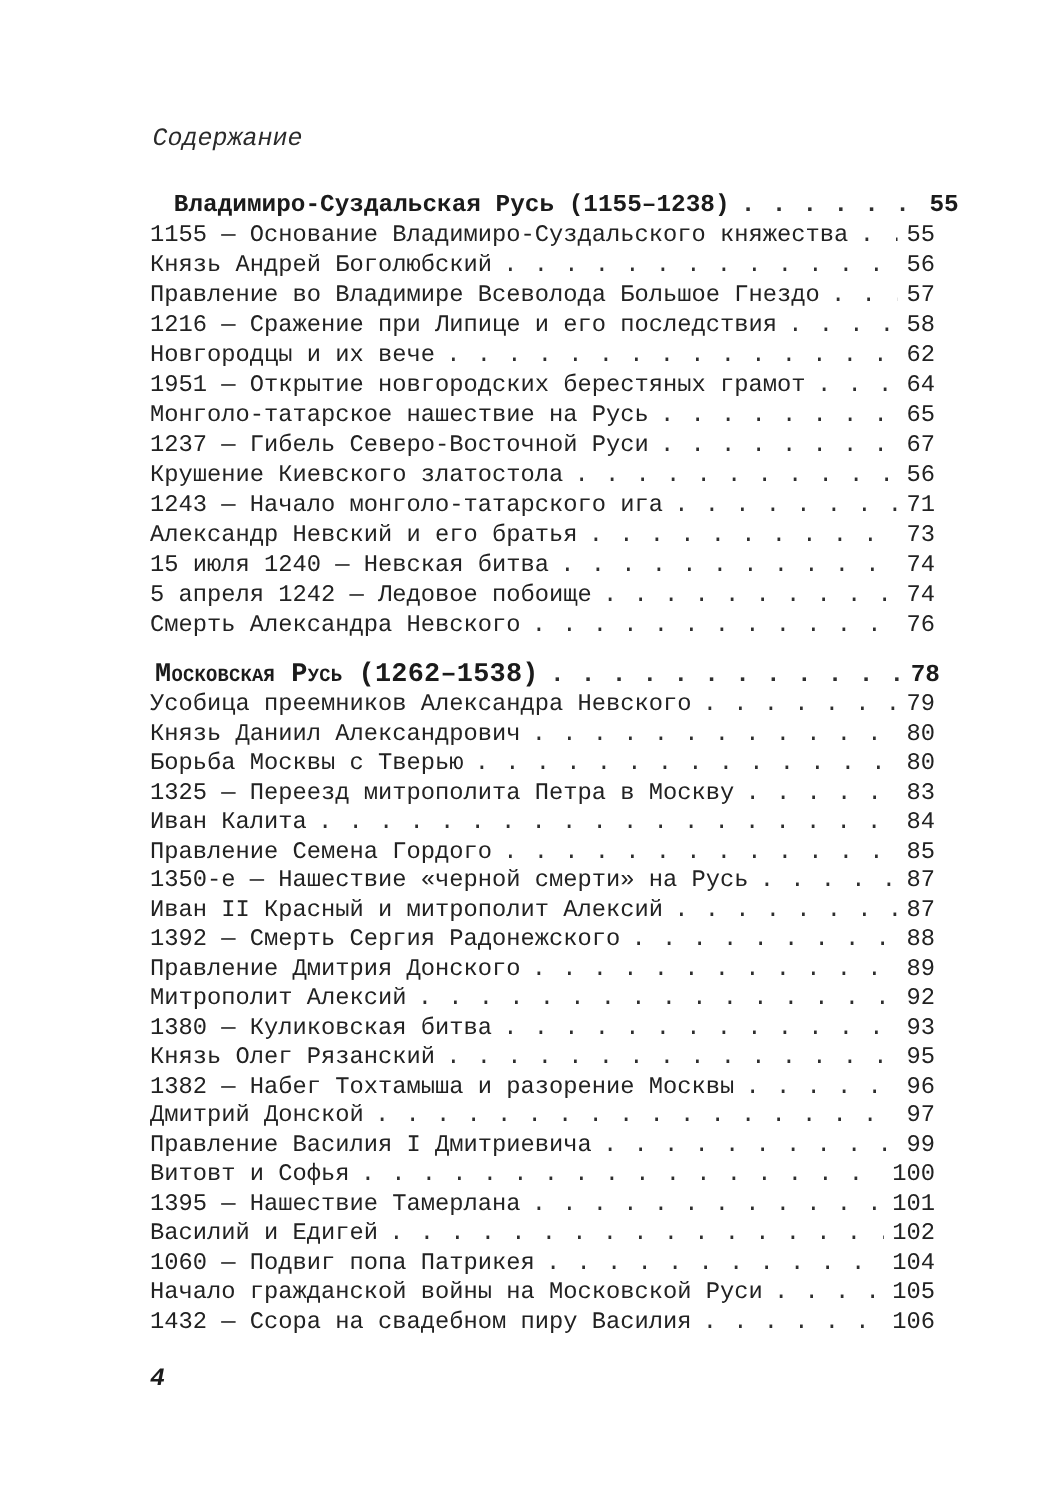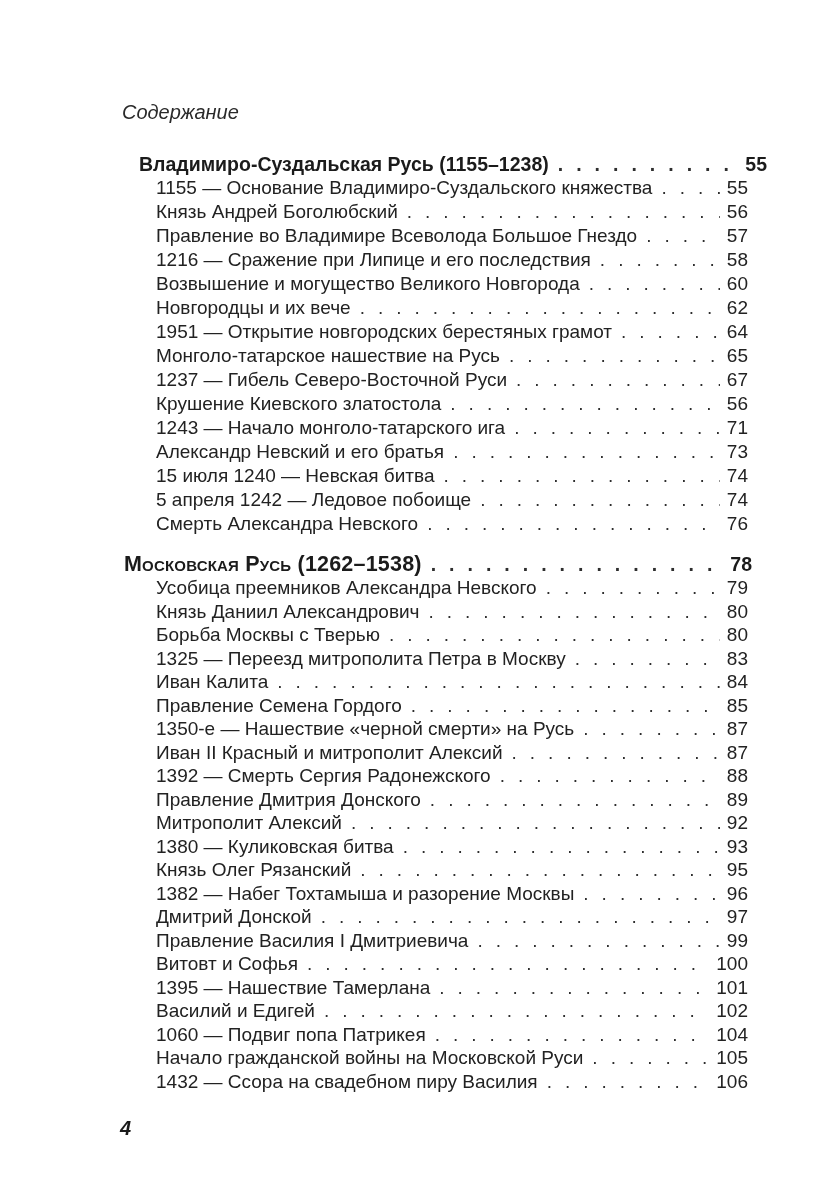--- a/index.html
+++ b/index.html
@@ -6,21 +6,21 @@
     margin: 0;
     padding: 0;
     background: #ffffff;
   }
   .page {
     position: relative;
     width: 837px;
     height: 1200px;
     background: #ffffff;
     overflow: hidden;
-    font-family: Liberation Sans, sans-serif;
+    font-family: Liberation Mono, monospace;
     color: #222222;
   }
   .content {
     position: absolute;
     left: 120px;
     top: 0;
     width: 628px;
   }
   .contents-header {
     margin: 100px 0 0 2px;
@@ -76,21 +76,20 @@
   }
   .heading.level-part {
     margin-left: 4px;
   }
   .heading.level-part .title-cell {
     font-variant: small-caps;
     font-size: 21.5px;
     letter-spacing: 0.2px;
   }
   .entries {
-    margin-left: 36px;
   }
   .entry {
     font-size: 19px;
     line-height: 24px;
   }
   .toc-section.part .entry {
     line-height: 23.5px;
   }
   .folio {
     margin: 22px 0 0 0;
@@ -129,25 +128,20 @@
               <span class="cell title-cell">Правление во Владимире Всеволода Большое Гнездо</span>
               <span class="cell leader-cell"></span>
               <span class="cell page-cell">57</span>
             </div>
             <div class="toc-row entry">
               <span class="cell title-cell">1216 — Сражение при Липице и его последствия</span>
               <span class="cell leader-cell"></span>
               <span class="cell page-cell">58</span>
             </div>
             <div class="toc-row entry">
-              <span class="cell title-cell">Возвышение и могущество Великого Новгорода</span>
-              <span class="cell leader-cell"></span>
-              <span class="cell page-cell">60</span>
-            </div>
-            <div class="toc-row entry">
               <span class="cell title-cell">Новгородцы и их вече</span>
               <span class="cell leader-cell"></span>
               <span class="cell page-cell">62</span>
             </div>
             <div class="toc-row entry">
               <span class="cell title-cell">1951 — Открытие новгородских берестяных грамот</span>
               <span class="cell leader-cell"></span>
               <span class="cell page-cell">64</span>
             </div>
             <div class="toc-row entry">

